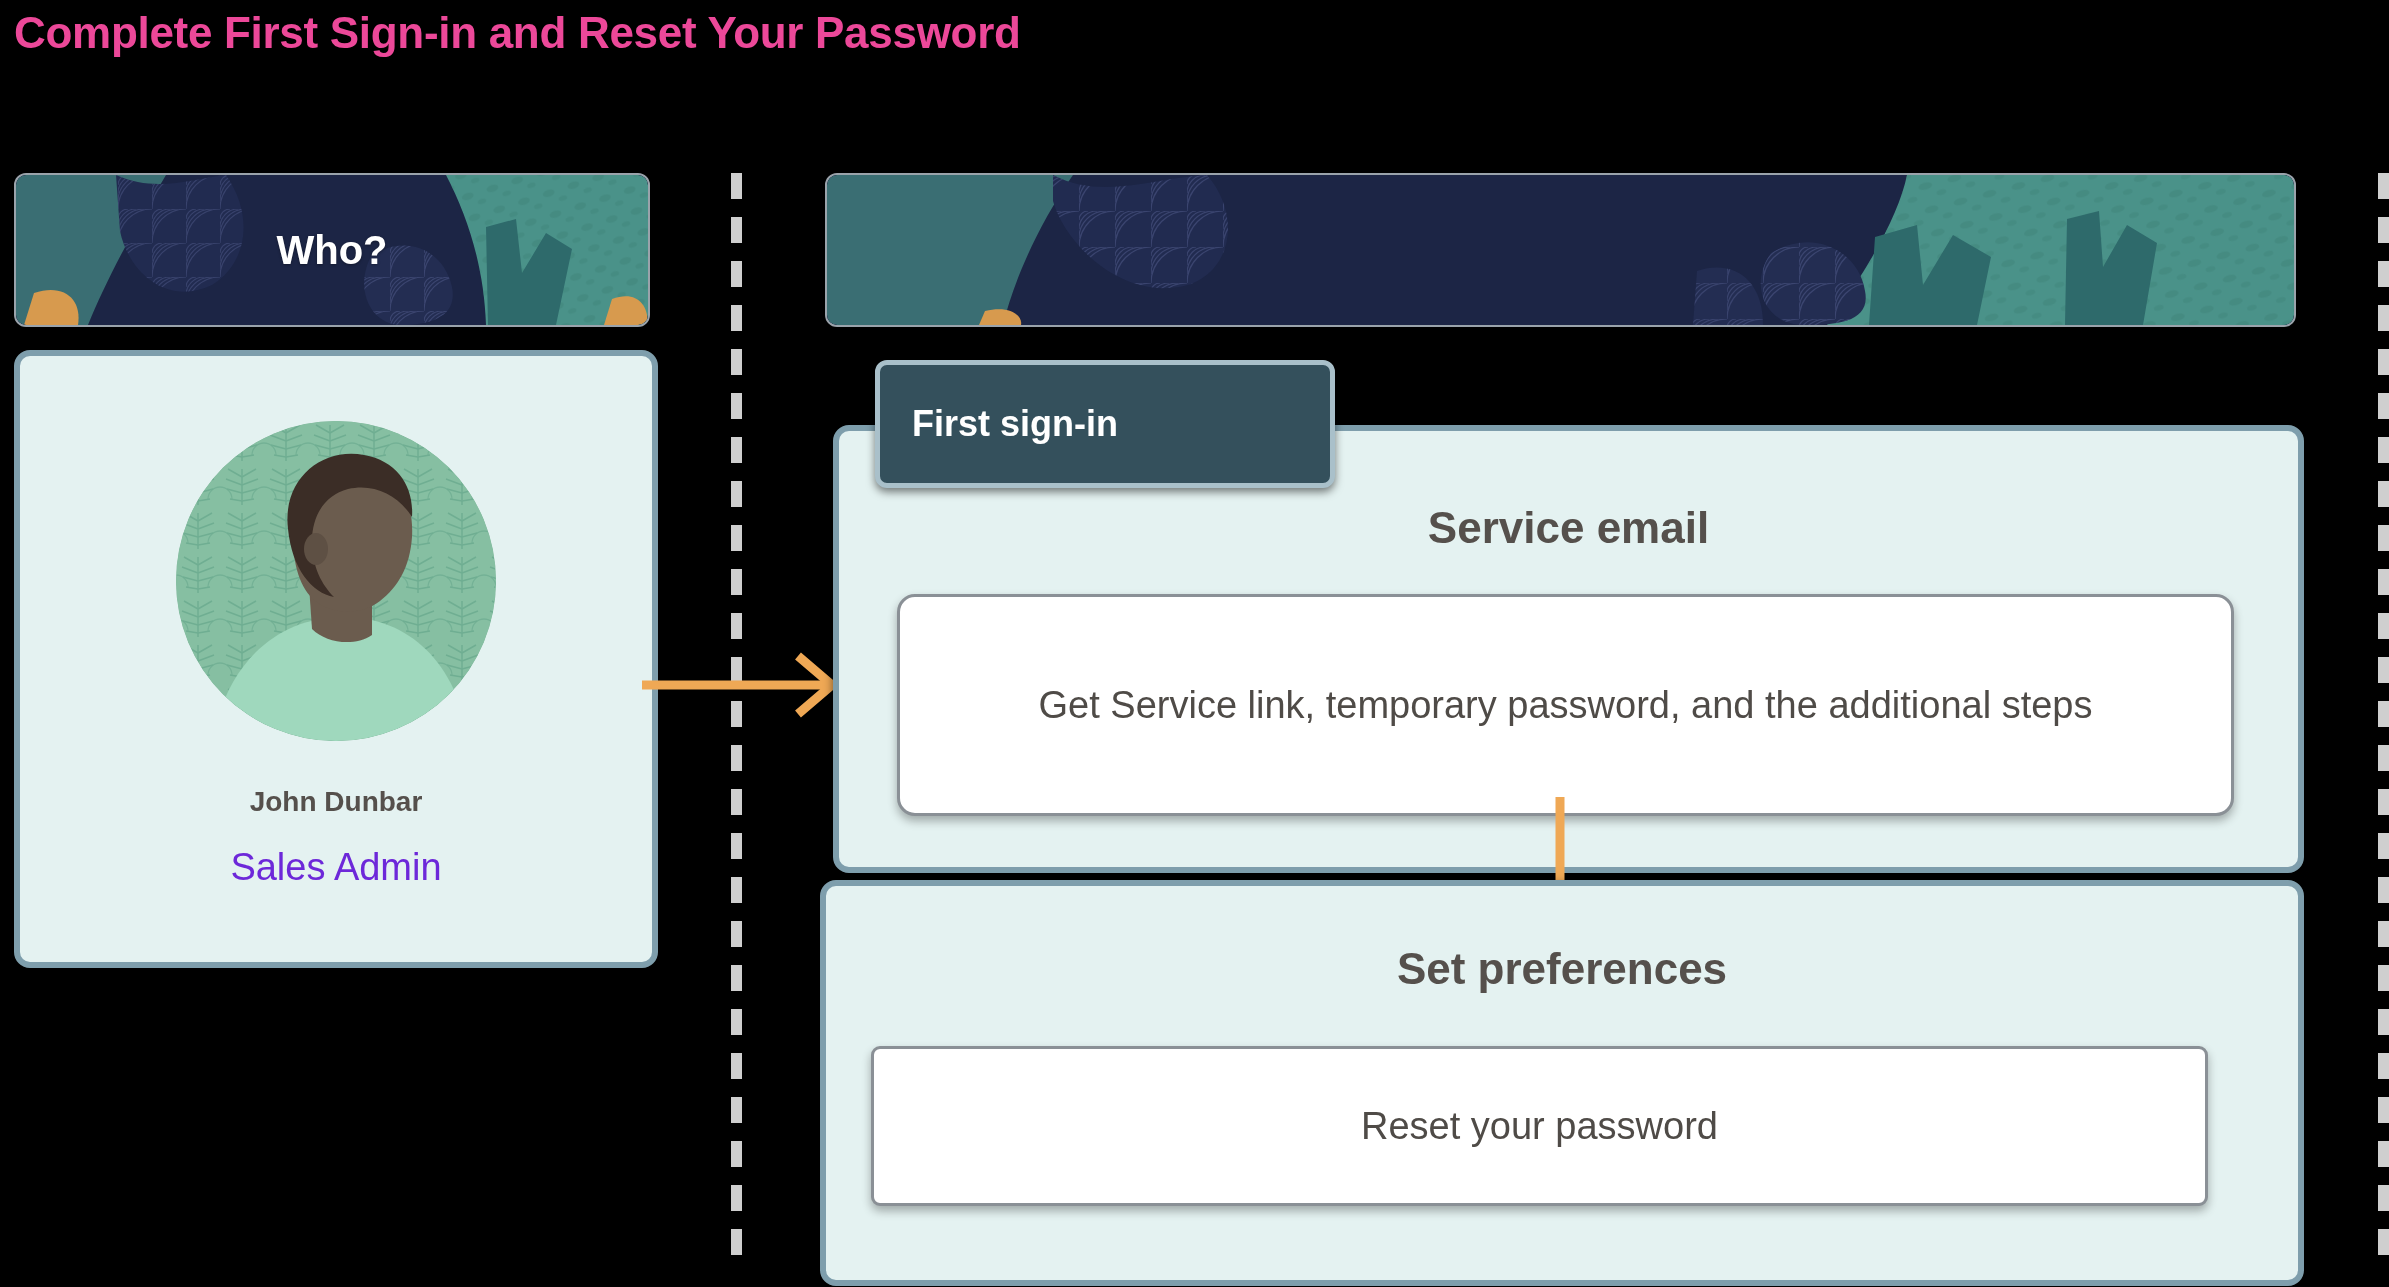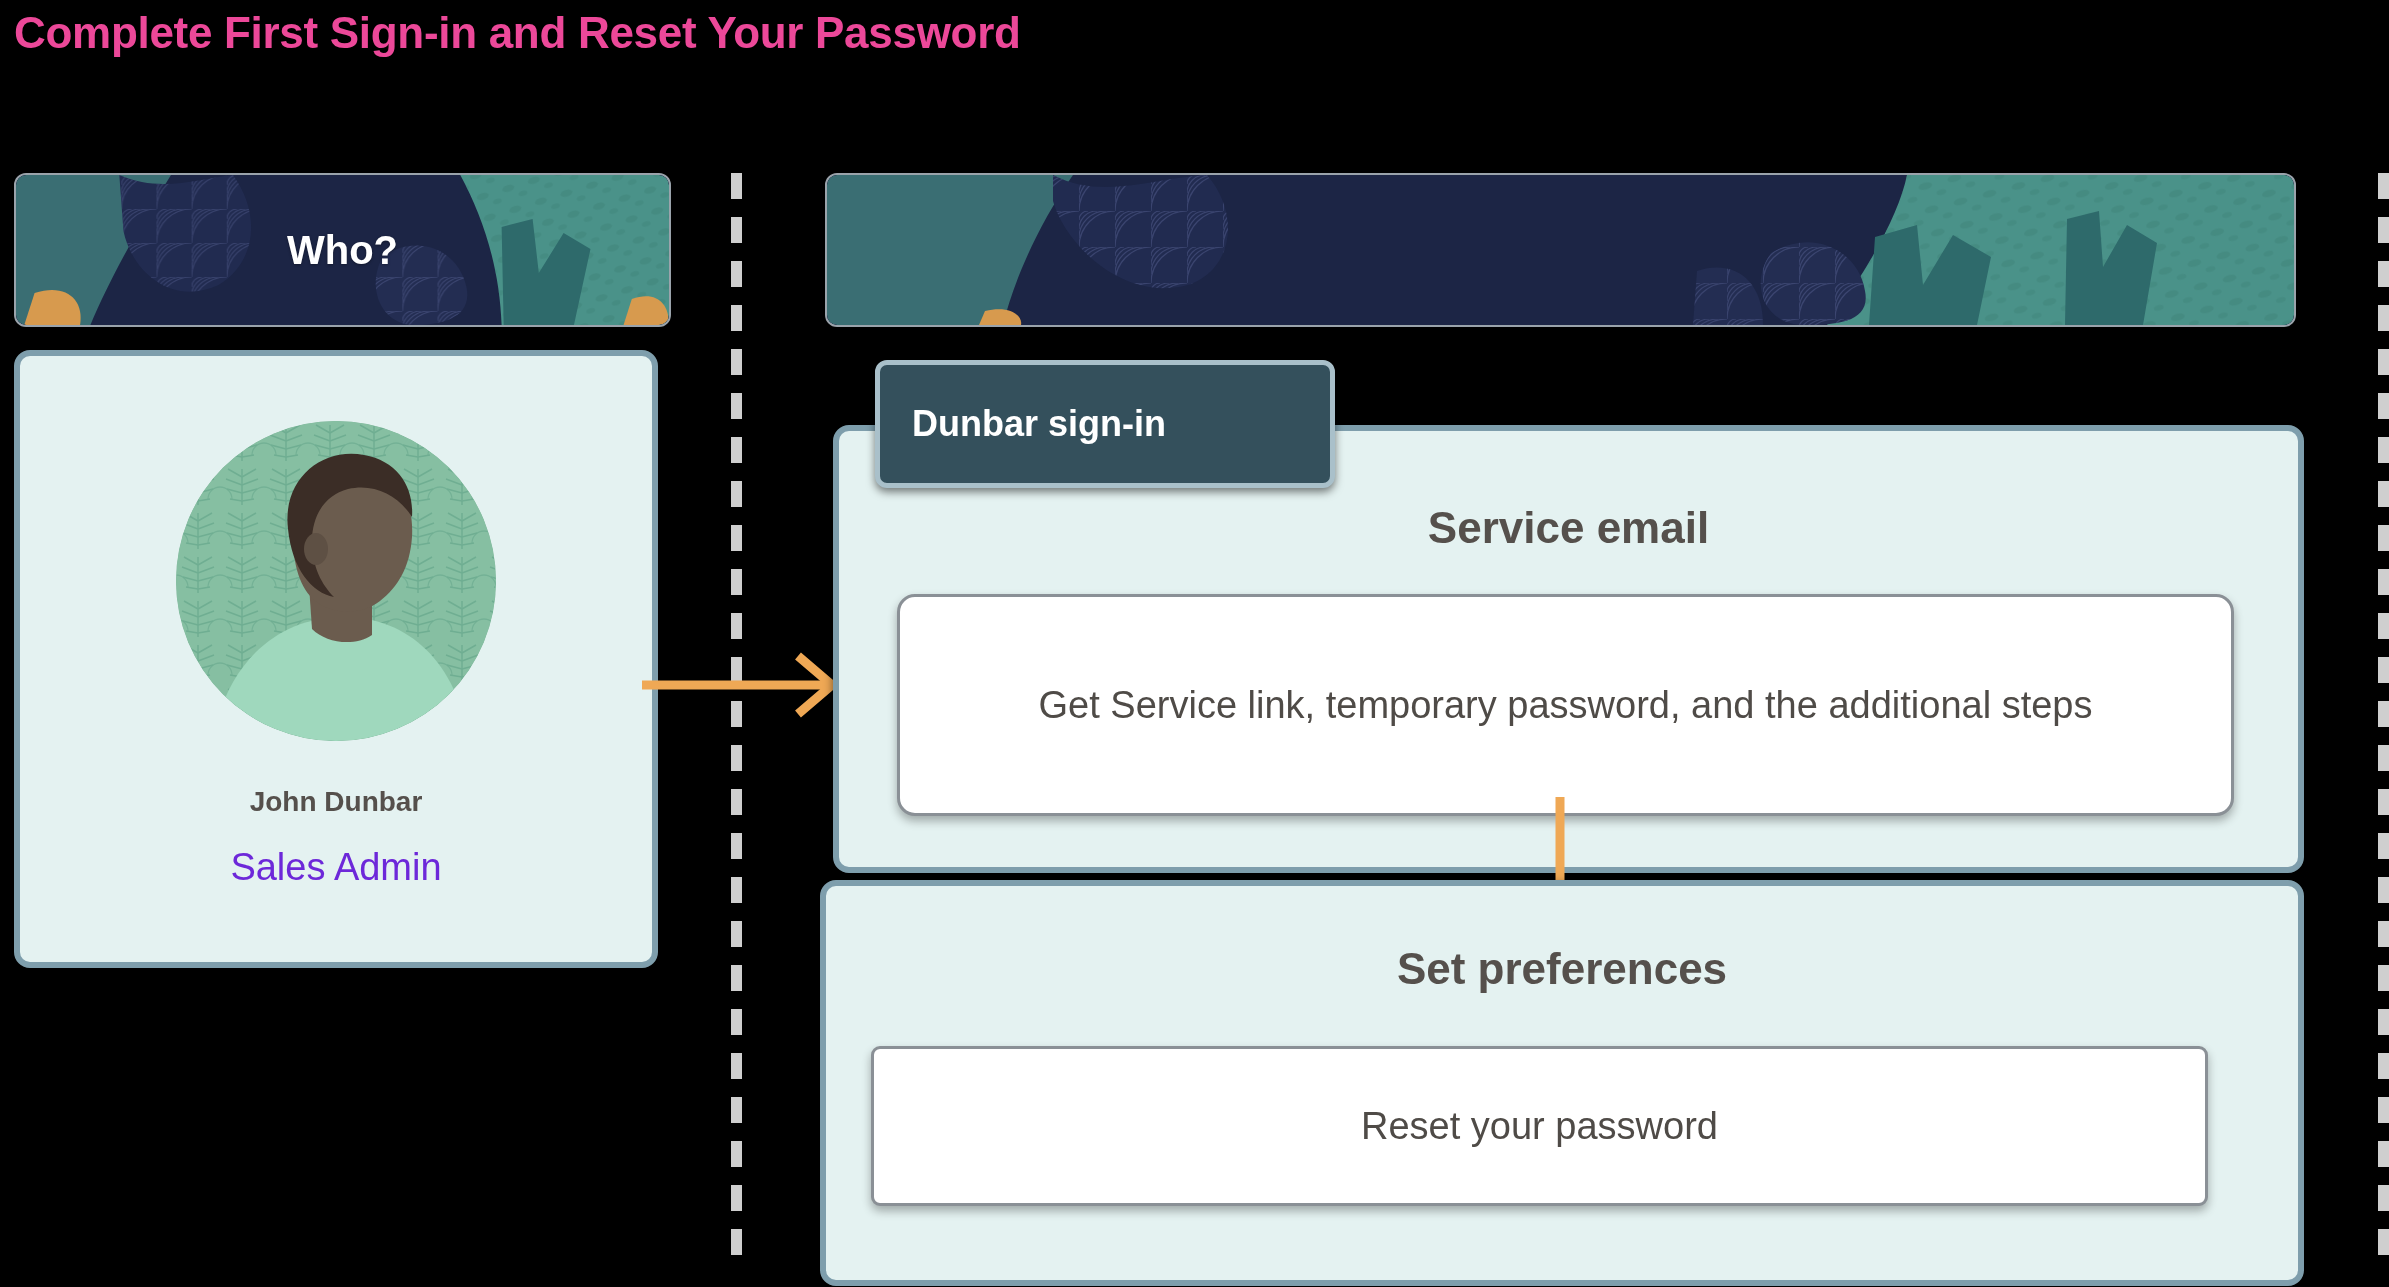--- a/index.html
+++ b/index.html
@@ -30,21 +30,21 @@
     box-shadow:0 2px 5px rgba(0,0,0,.45);
     background:#1C2545;
   }
   .banner .bnr-label{
     position:absolute;left:0;right:0;top:50%;transform:translateY(-50%);
     text-align:center;color:#fff;font-size:40px;font-weight:bold;
     z-index:9;text-shadow:0 1px 3px rgba(0,0,0,.35);
   }
   .banner svg{position:absolute;left:0;top:0;width:100%;height:100%;}
 
-  #banner-who{left:14px;top:173px;width:632px;height:150px;padding-left:21px;}
+  #banner-who{left:14px;top:173px;width:632px;height:150px;}
   #banner-where{left:825px;top:173px;width:1467px;height:150px;}
 
   
   .card{
     position:absolute;background:#E4F2F1;
     border:6px solid #7E9EAC;border-radius:16px;
     box-shadow:0 4px 10px rgba(0,0,0,.55);
   }
   #card-who{left:14px;top:350px;width:632px;height:606px;}
   #card-welcome{left:833px;top:425px;width:1459px;height:436px;}
@@ -235,21 +235,21 @@
   <div class="person-name">John Dunbar</div>
   <div class="person-role">Sales Admin</div>
 </div>
 
 <svg class="arrow-svg" id="arrow-who-to-where" viewBox="0 0 210 90">
   <line x1="2" y1="45" x2="186" y2="45" stroke="#EFA855" stroke-width="9"></line>
   <polyline points="158,16 192,45 158,74" fill="none" stroke="#EFA855" stroke-width="9" stroke-linejoin="miter" stroke-linecap="butt"></polyline>
 </svg>
 
 <div id="badge-first-signin">
-  <span class="badge-text">Dunbar sign-in</span>
+  <span class="badge-text">First sign-in</span>
 </div>
 
 <div class="card" id="card-welcome">
   <div class="sec-title" id="title-welcome">Service email</div>
   <div class="wbox" id="wbox-welcome">Get Service link, temporary password, and the additional steps</div>
 </div>
 
 <svg class="arrow-svg" id="arrow-welcome-to-prefs" viewBox="0 0 110 160">
   <line x1="55" y1="2" x2="55" y2="148" stroke="#EFA855" stroke-width="9"></line>
   <polyline points="26,118 55,152 84,118" fill="none" stroke="#EFA855" stroke-width="9" stroke-linejoin="miter" stroke-linecap="butt"></polyline>

